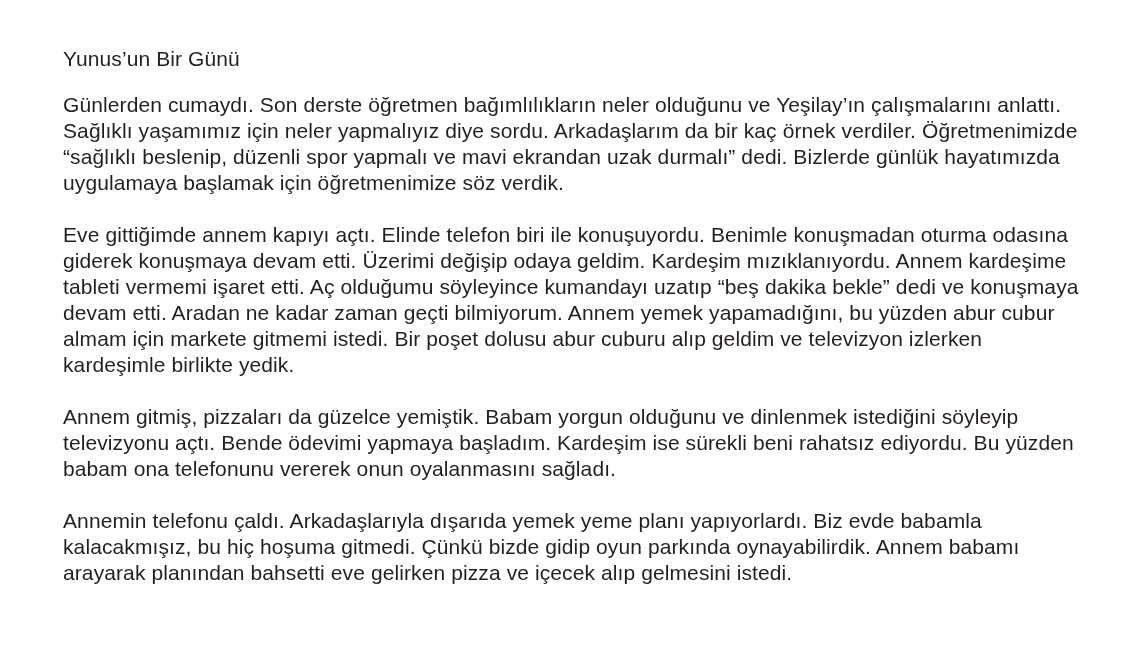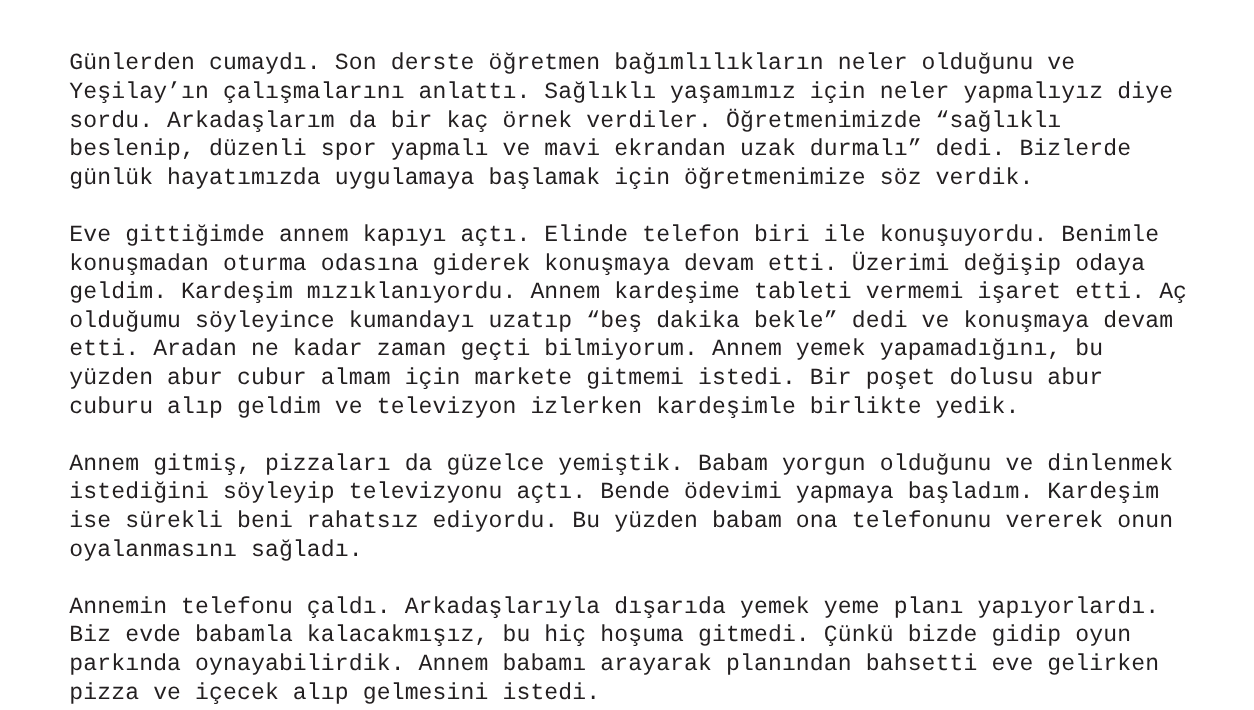--- a/index.html
+++ b/index.html
@@ -30,29 +30,29 @@
     letter-spacing: 0.1px;
   }
   .doc-title {
     margin: 0 0 20px 0;
     font-size: 21px;
     font-weight: 400;
     line-height: 26px;
   }
   .doc-paragraph {
     margin: 0 0 26px 0;
-    font-family: Liberation Mono, monospace;
   }
   .doc-paragraph:last-child {
     margin-bottom: 0;
   }
 </style>
 </head>
 <body>
 
 <div class="page">
   <div class="content">
+    <p class="doc-title">Yunus’un Bir Günü</p>
     <p class="doc-paragraph">Günlerden cumaydı. Son derste öğretmen bağımlılıkların neler olduğunu ve Yeşilay’ın çalışmalarını anlattı. Sağlıklı yaşamımız için neler yapmalıyız diye sordu. Arkadaşlarım da bir kaç örnek verdiler. Öğretmenimizde “sağlıklı beslenip, düzenli spor yapmalı ve mavi ekrandan uzak durmalı” dedi. Bizlerde günlük hayatımızda uygulamaya başlamak için öğretmenimize söz verdik.</p>
     <p class="doc-paragraph">Eve gittiğimde annem kapıyı açtı. Elinde telefon biri ile konuşuyordu. Benimle konuşmadan oturma odasına giderek konuşmaya devam etti. Üzerimi değişip odaya geldim. Kardeşim mızıklanıyordu. Annem kardeşime tableti vermemi işaret etti. Aç olduğumu söyleyince kumandayı uzatıp “beş dakika bekle” dedi ve konuşmaya devam etti. Aradan ne kadar zaman geçti bilmiyorum. Annem yemek yapamadığını, bu yüzden abur cubur almam için markete gitmemi istedi. Bir poşet dolusu abur cuburu alıp geldim ve televizyon izlerken kardeşimle birlikte yedik.</p>
     <p class="doc-paragraph">Annem gitmiş, pizzaları da güzelce yemiştik. Babam yorgun olduğunu ve dinlenmek istediğini söyleyip televizyonu açtı. Bende ödevimi yapmaya başladım. Kardeşim ise sürekli beni rahatsız ediyordu. Bu yüzden babam ona telefonunu vererek onun oyalanmasını sağladı.</p>
     <p class="doc-paragraph">Annemin telefonu çaldı. Arkadaşlarıyla dışarıda yemek yeme planı yapıyorlardı. Biz evde babamla kalacakmışız, bu hiç hoşuma gitmedi. Çünkü bizde gidip oyun parkında oynayabilirdik. Annem babamı arayarak planından bahsetti eve gelirken pizza ve içecek alıp gelmesini istedi.</p>
   </div>
 </div>
 
 </body></html>

